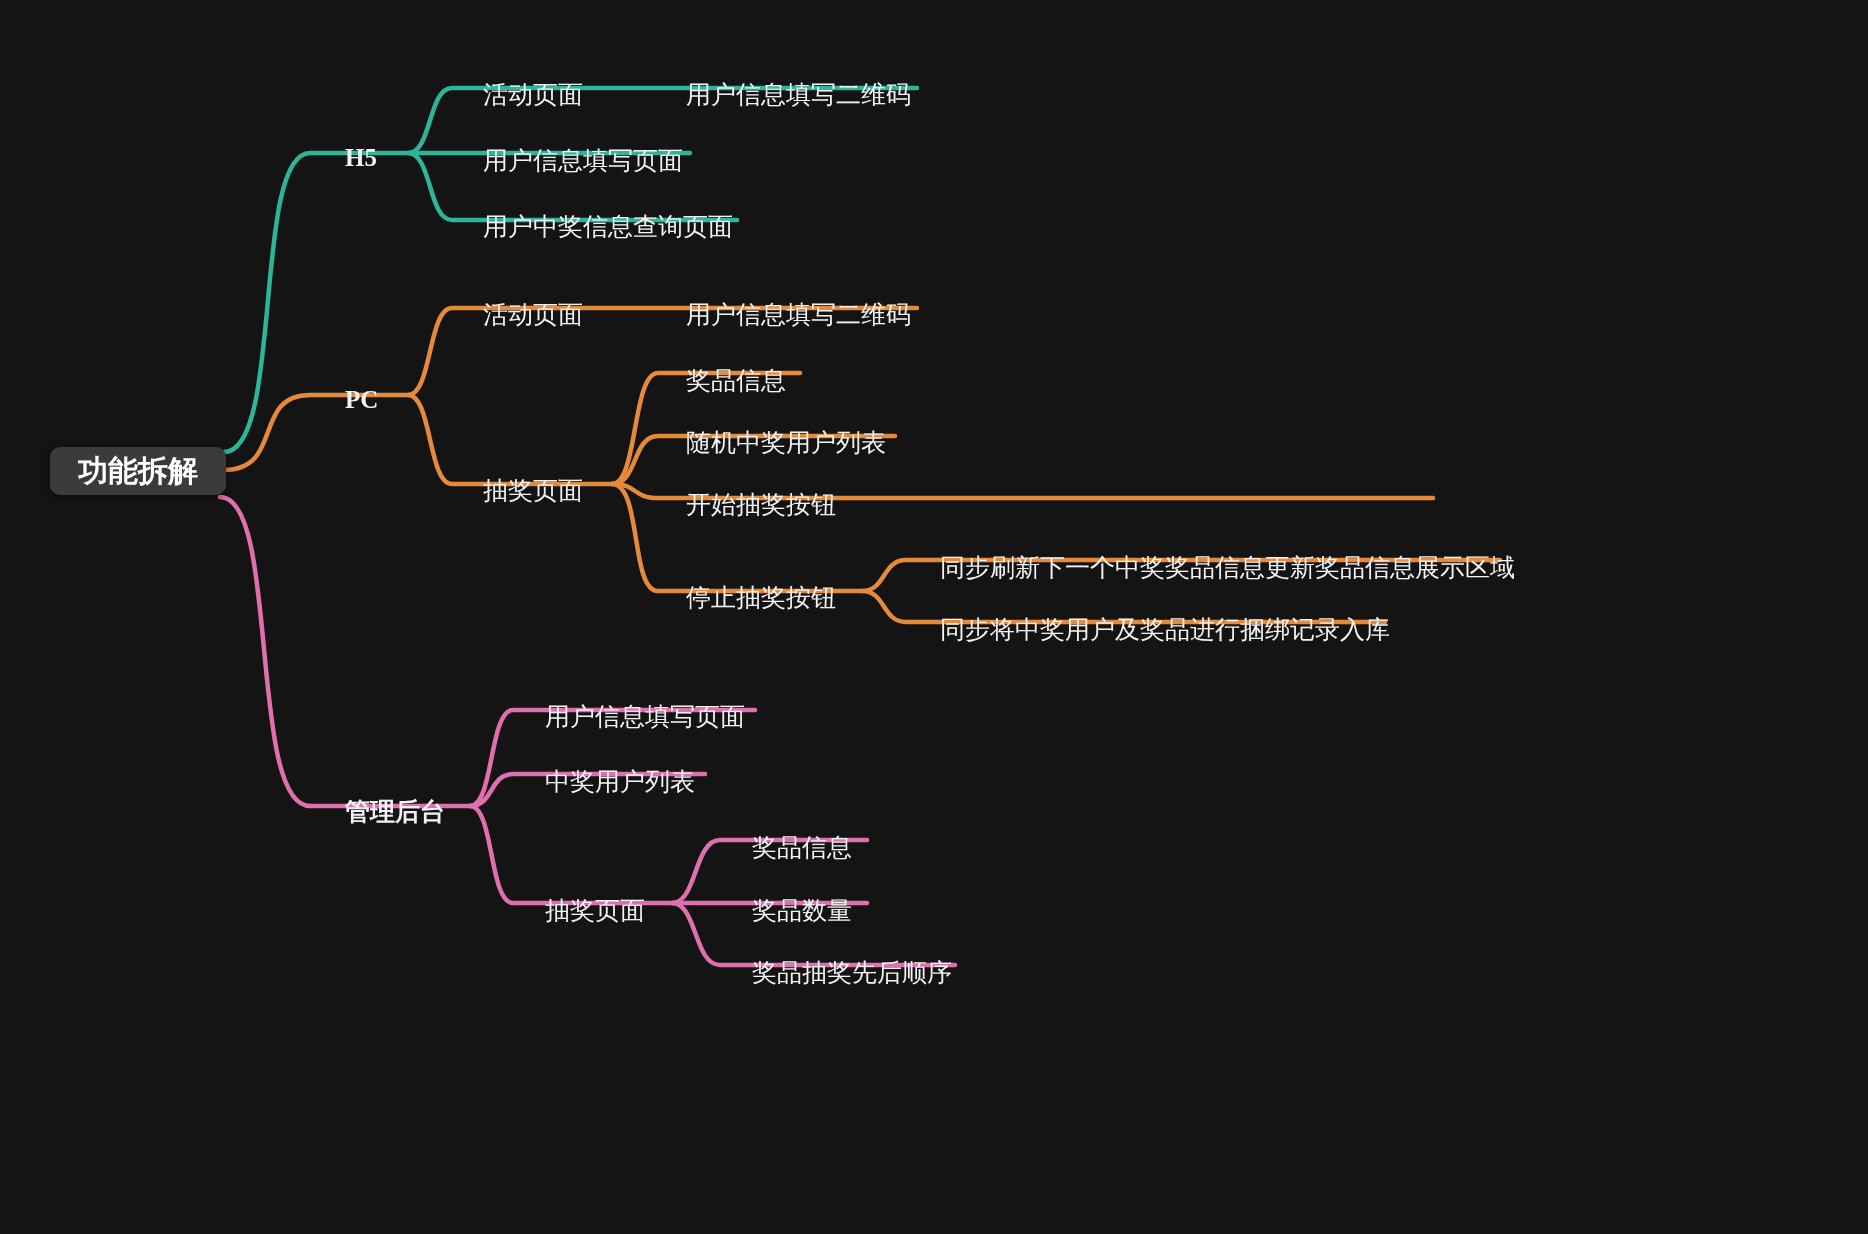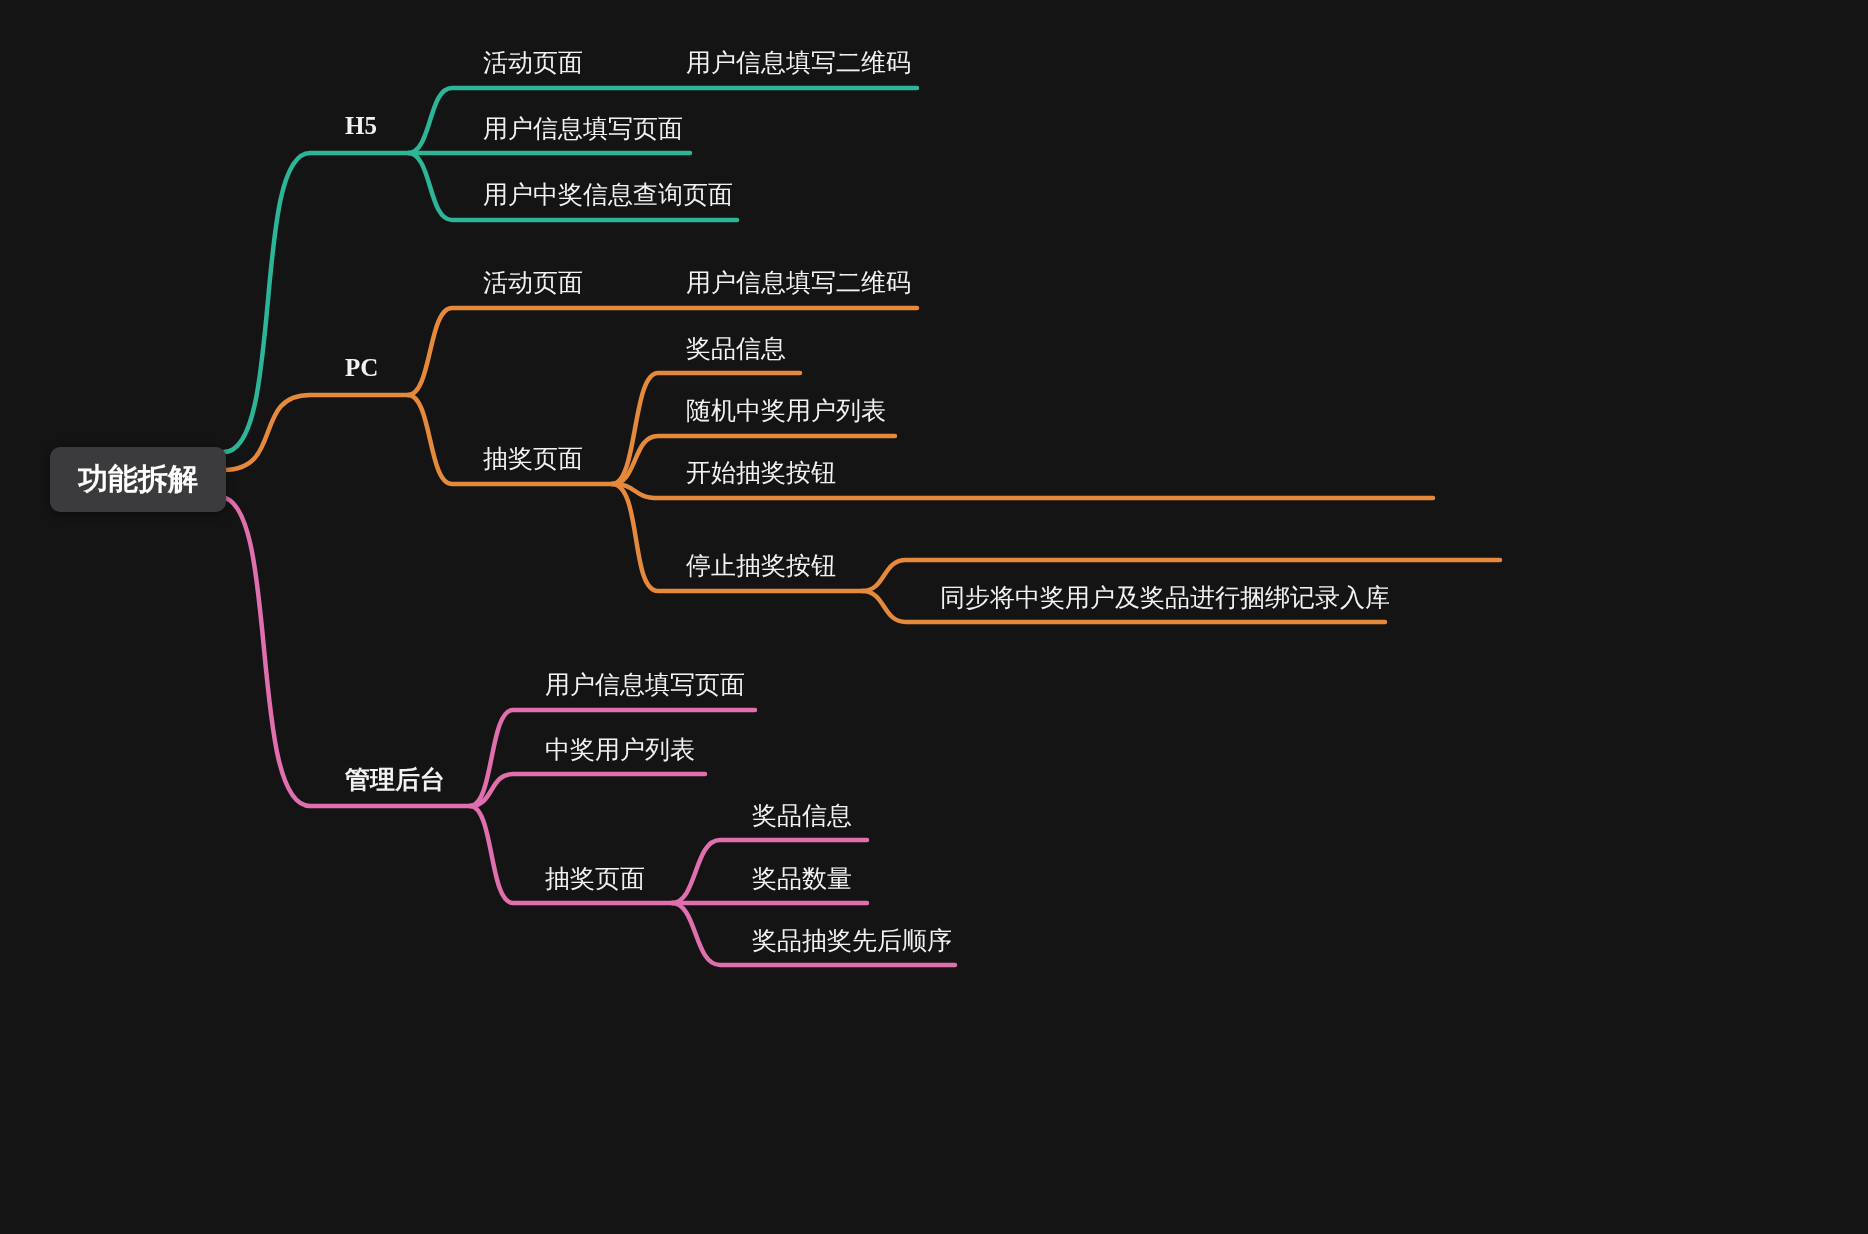--- a/index.html
+++ b/index.html
@@ -22,31 +22,32 @@
     width: 100%;
     height: 100%;
   }
   .label {
     position: absolute;
     color: #f2f2f2;
     font-size: 25px;
     line-height: 1.15;
     white-space: nowrap;
     cursor: default;
+    margin-top: 32px;
   }
   .label.branch {
     font-weight: 600;
     font-family: Liberation Serif, serif;
   }
   .root-node {
     position: absolute;
     left: 50px;
     top: 447px;
     width: 176px;
-    height: 65px;
+    height: 48px;
     background: #3b3b3d;
     border-radius: 10px;
     display: flex;
     align-items: center;
     justify-content: center;
     color: #ffffff;
     font-size: 30px;
     font-weight: 700;
     box-shadow: 0 2px 8px rgba(0,0,0,0.45);
     white-space: nowrap;
@@ -100,20 +101,21 @@
   <div class="label" style="left:483px;top:180px">用户中奖信息查询页面</div>
 
   <div class="label branch" style="left:345px;top:354px">PC</div>
   <div class="label" style="left:483px;top:268px">活动页面</div>
   <div class="label" style="left:686px;top:268px">用户信息填写二维码</div>
   <div class="label" style="left:483px;top:444px">抽奖页面</div>
   <div class="label" style="left:686px;top:334px">奖品信息</div>
   <div class="label" style="left:686px;top:396px">随机中奖用户列表</div>
   <div class="label" style="left:686px;top:458px">开始抽奖按钮</div>
   <div class="label" style="left:686px;top:551px">停止抽奖按钮</div>
+  <div class="label" style="left:940px;top:521px">同步刷新下一个中奖奖品信息更新奖品信息展示区域</div>
   <div class="label" style="left:940px;top:583px">同步将中奖用户及奖品进行捆绑记录入库</div>
 
   <div class="label branch" style="left:345px;top:766px">管理后台</div>
   <div class="label" style="left:545px;top:670px">用户信息填写页面</div>
   <div class="label" style="left:545px;top:735px">中奖用户列表</div>
   <div class="label" style="left:545px;top:864px">抽奖页面</div>
   <div class="label" style="left:752px;top:801px">奖品信息</div>
   <div class="label" style="left:752px;top:864px">奖品数量</div>
   <div class="label" style="left:752px;top:926px">奖品抽奖先后顺序</div>
 

